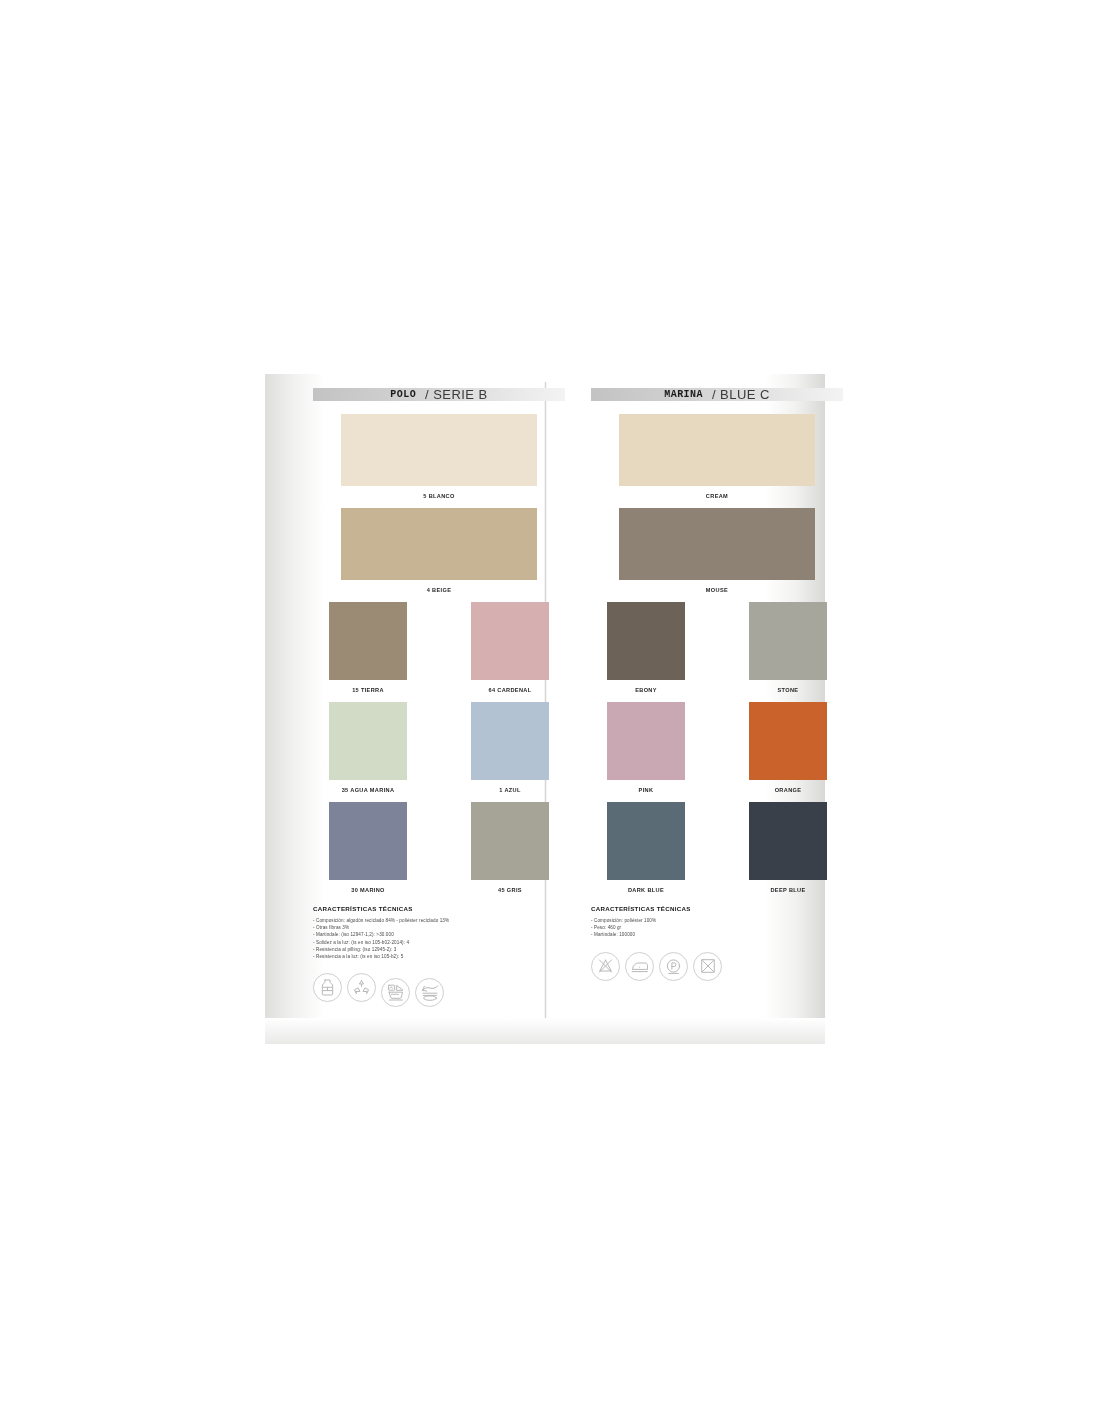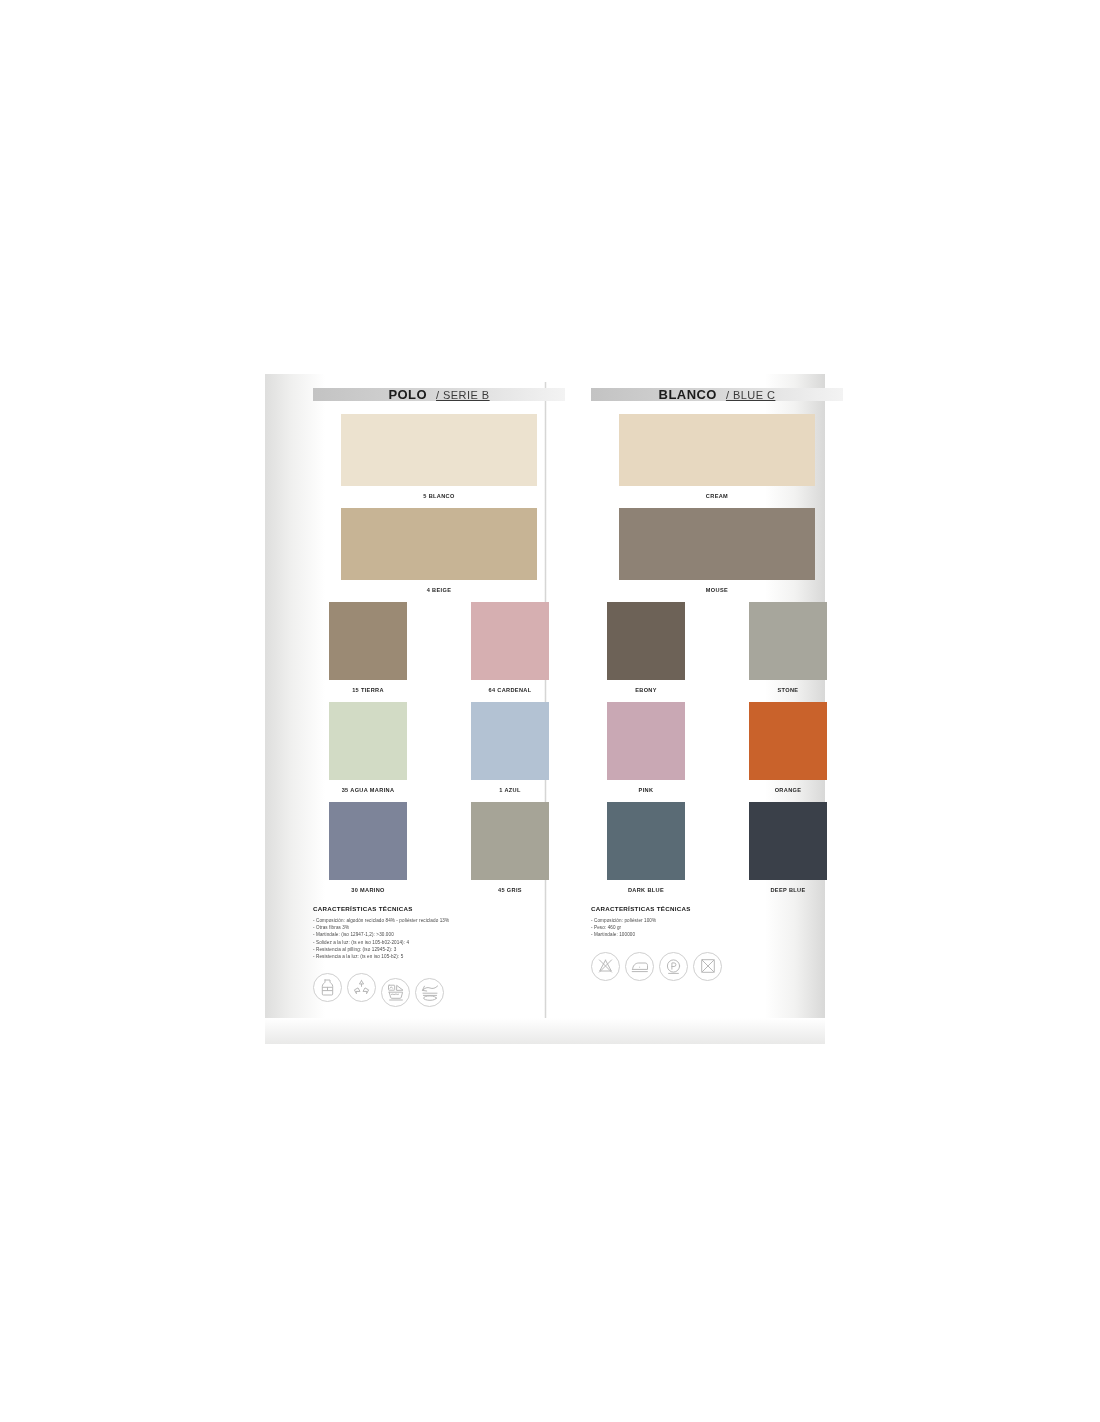--- a/index.html
+++ b/index.html
@@ -65,32 +65,32 @@
   
   .series-header {
     height: 13px;
     background: linear-gradient(to right, #c3c3c3 0%, #d2d2d2 40%, #e6e6e6 75%, #f3f3f3 100%);
     display: flex;
     align-items: center;
     justify-content: center;
     margin-bottom: 13px;
   }
   .series-header .name {
-    font-size: 13px;
+    font-size: 10px;
     font-weight: bold;
     letter-spacing: .45px;
     color: #1b1b1b;
+    font-family: Liberation Mono, monospace;
   }
   .series-header .serie {
-    font-size: 11px;
+    font-size: 13px;
     font-weight: normal;
     letter-spacing: .45px;
     color: #3a3a3a;
     margin-left: 9px;
-    text-decoration: underline;
   }
 
   
   .swatch-row {
     display: flex;
     justify-content: space-between;
     margin-bottom: 9px;
   }
   .swatch-cell {
     display: flex;
@@ -307,21 +307,21 @@
        <path stroke="#b8b8b8" fill="none" stroke-width="1" stroke-linecap="round" stroke-linejoin="round" d="M4.4 3.2 2.4 7.4l4.3.6"></path>
        <path stroke="#b8b8b8" fill="none" stroke-width="1" stroke-linecap="round" stroke-linejoin="round" d="M3 10.2h14"></path>
        <path stroke="#b8b8b8" fill="none" stroke-width="1" stroke-linecap="round" stroke-linejoin="round" d="M3.4 12.4h13.2"></path>
        <ellipse stroke="#b8b8b8" fill="none" stroke-width="1" stroke-linecap="round" stroke-linejoin="round" cx="10" cy="15.1" rx="6.4" ry="2.2"></ellipse>
      </svg>
         </div>
       </div>
     </div>
   <div class="column" id="column-right">
       <div class="series-header">
-        <span class="name">BLANCO</span>
+        <span class="name">MARINA</span>
         <span class="serie">/ BLUE C</span>
       </div>
       <div class="swatch-row">
         <div class="swatch-cell wide">
           <div class="swatch wide">
             <div class="cloth velvet" style="background: rgb(231, 216, 192);"></div>
           </div>
           <div class="swatch-label">CREAM</div>
         </div>
       </div>

